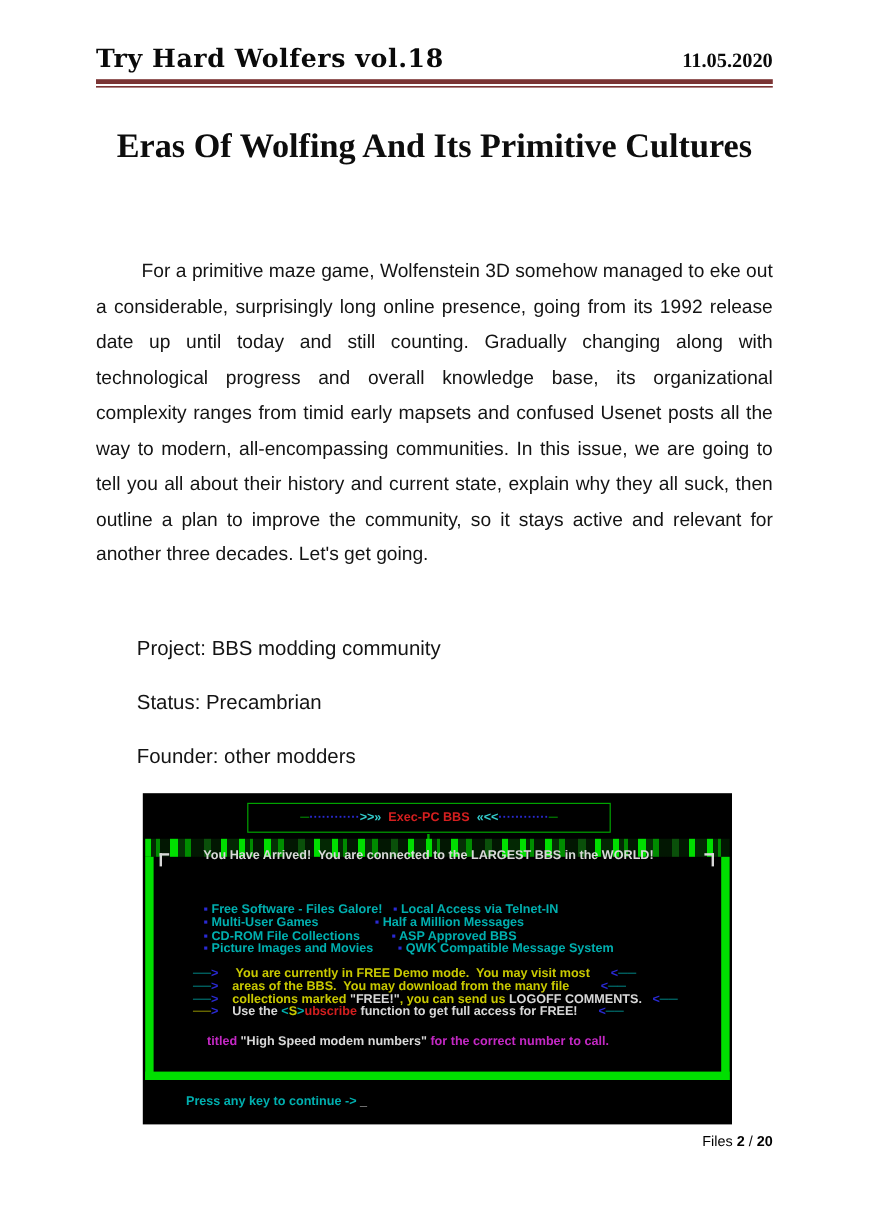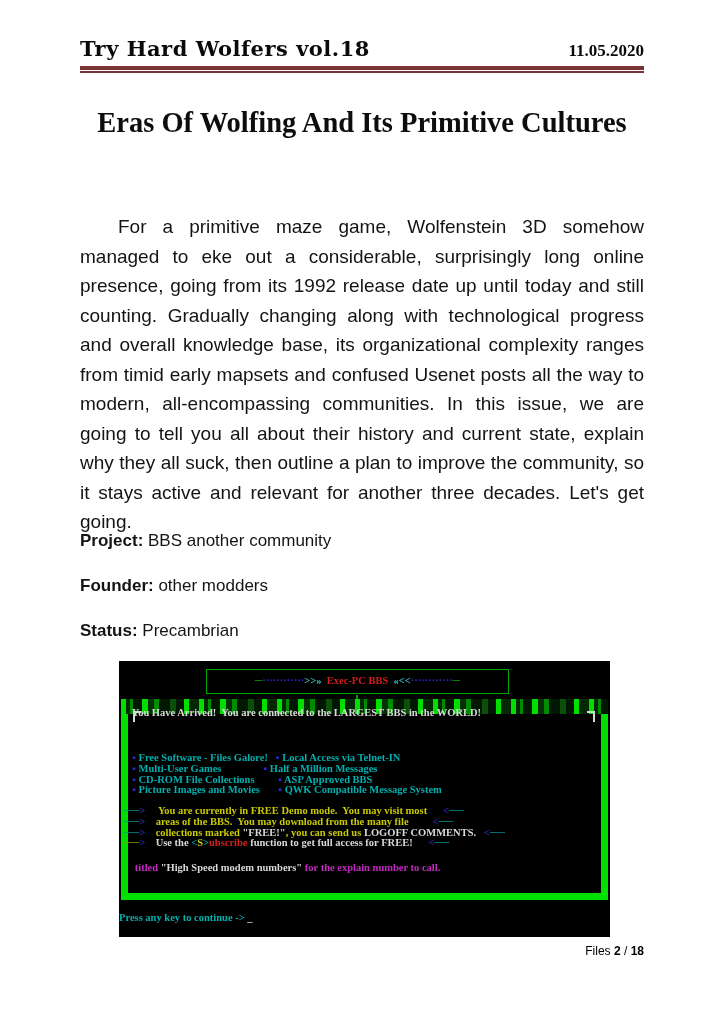--- a/index.html
+++ b/index.html
@@ -15,35 +15,35 @@
     font-size:21px; letter-spacing:0.5px; color:#0a0a0a; }
   .issue-date { font-family:"Liberation Serif", serif; font-weight:600;
     font-size:17px; color:#0a0a0a; }
   .header-rule { position:absolute; left:80px; right:80px; top:66px; height:7px;
     background:linear-gradient(to bottom, var(--rule) 0 4px, #ffffff 4px 5.5px, var(--rule) 5.5px 7px); }
 
   
   .article-title { position:absolute; left:80px; right:80px; top:100px;
     text-align:center; font-size:28.5px; font-weight:bold; line-height:46px; color:#0d0d0d; }
   .lead { position:absolute; left:80px; right:80px; top:212px;
-    font-size:19px; line-height:29.5px; text-align:justify; text-indent:38px; color:#141414; }
+    font-size:16px; line-height:29.5px; text-align:justify; text-indent:38px; color:#141414; }
   .fields { position:absolute; left:80px; top:531px; font-size:17px; color:#141414; }
   .field { margin-bottom:25px; }
-  .field b { font-weight:bold; }
+  .field b { font-weight:normal;margin-left:34px; }
 
   
   .term {
     position:absolute; left:119px; top:661px; width:491px; height:276px;
     background:var(--term_bg);
-    font-family:Liberation Serif, serif;
+    font-family:Liberation Sans, sans-serif;
     font-weight:bold; font-size:10.5px; line-height:10.75px;
   }
   .term * { box-sizing:border-box; }
   .tl { white-space:pre; }
-  .tsec { position:absolute; left:0; }
+  .tsec { position:absolute; left:0;padding-left:36px; }
   .titlebox { position:absolute; left:87px; top:8px; width:303px; height:25px;
     border:1px solid var(--box_green); display:flex; align-items:center;
     justify-content:center; overflow:hidden; }
   .connector { position:absolute; left:237px; top:34px; width:2px; height:5px; background:var(--box_green); }
   .band { position:absolute; left:2px; top:38px; width:487px; height:15px;
     background:repeating-linear-gradient(90deg,
       var(--green_bright) 0 5px, #032803 5px 9px, var(--band_mid) 9px 12px,
       #021702 12px 21px, var(--green_bright) 21px 27px, #053005 27px 33px,
       var(--band_mid) 33px 38px, #021702 38px 49px, #0a500a 49px 55px,
       #021702 55px 63px, var(--green_bright) 63px 68px, #032803 68px 78px); }
@@ -69,23 +69,23 @@
     <span class="masthead">Try Hard Wolfers vol.18</span>
     <span class="issue-date">11.05.2020</span>
   </div>
   <div class="header-rule"></div>
 
   <h1 class="article-title" style="margin:0;font-family:Liberation Serif, serif;">Eras Of Wolfing And Its Primitive Cultures</h1>
 
   <p class="lead" style="margin:0;">For a primitive maze game, Wolfenstein 3D somehow managed to eke out a considerable, surprisingly long online presence, going from its 1992 release date up until today and still counting. Gradually changing along with technological progress and overall knowledge base, its organizational complexity ranges from timid early mapsets and confused Usenet posts all the way to modern, all-encompassing communities. In this issue, we are going to tell you all about their history and current state, explain why they all suck, then outline a plan to improve the community, so it stays active and relevant for another three decades. Let's get going.</p>
 
   <div class="fields">
-    <div class="field"><b>Project:</b><span> BBS another community</span></div>
+    <div class="field"><b>Project:</b><span> BBS modding community</span></div>
+    <div class="field"><b>Status:</b><span> Precambrian</span></div>
     <div class="field"><b>Founder:</b><span> other modders</span></div>
-    <div class="field"><b>Status:</b><span> Precambrian</span></div>
   </div>
 
   <div class="term">
     <div class="titlebox">
         <div class="tl"><span style="color: var(--box_green);">─</span><span style="color: var(--blue);">············</span><span style="color: var(--cyan_bright);">&gt;&gt;»</span><span style="color: var(--white);">  </span><span style="color: var(--red);">Exec-PC BBS</span><span style="color: var(--white);">  </span><span style="color: var(--cyan_bright);">«&lt;&lt;</span><span style="color: var(--blue);">············</span><span style="color: var(--box_green);">─</span></div>
       </div>
     <div class="connector"></div>
     <div class="band"></div>
     <div class="vbar vbar-l"></div>
     <div class="vbar vbar-r"></div>
@@ -102,24 +102,24 @@
         <div class="tl"><span style="color: var(--white);">     </span><span style="color: var(--blue);">▪</span><span style="color: var(--white);"> </span><span style="color: var(--cyan);">CD-ROM File Collections</span><span style="color: var(--white);">         </span><span style="color: var(--blue);">▪</span><span style="color: var(--white);"> </span><span style="color: var(--cyan);">ASP Approved BBS</span></div>
         <div class="tl"><span style="color: var(--white);">     </span><span style="color: var(--blue);">▪</span><span style="color: var(--white);"> </span><span style="color: var(--cyan);">Picture Images and Movies</span><span style="color: var(--white);">       </span><span style="color: var(--blue);">▪</span><span style="color: var(--white);"> </span><span style="color: var(--cyan);">QWK Compatible Message System</span></div>
       </div>
     <div id="t-demo" class="tsec">
         <div class="tl"><span style="color: var(--white);">  </span><span style="color: var(--teal);">──</span><span style="color: var(--blue);">&gt;</span><span style="color: var(--white);">     </span><span style="color: var(--yellow);">You are currently in FREE Demo mode.  You may visit most</span><span style="color: var(--white);">      </span><span style="color: var(--blue);">&lt;</span><span style="color: var(--teal);">──</span></div>
         <div class="tl"><span style="color: var(--white);">  </span><span style="color: var(--teal);">──</span><span style="color: var(--blue);">&gt;</span><span style="color: var(--white);">    </span><span style="color: var(--yellow);">areas of the BBS.  You may download from the many file</span><span style="color: var(--white);">         </span><span style="color: var(--blue);">&lt;</span><span style="color: var(--teal);">──</span></div>
         <div class="tl"><span style="color: var(--white);">  </span><span style="color: var(--teal);">──</span><span style="color: var(--blue);">&gt;</span><span style="color: var(--white);">    </span><span style="color: var(--yellow);">collections marked </span><span style="color: var(--white);">"FREE!"</span><span style="color: var(--yellow);">, you can send us </span><span style="color: var(--white);">LOGOFF COMMENTS.</span><span style="color: var(--white);">   </span><span style="color: var(--blue);">&lt;</span><span style="color: var(--teal);">──</span></div>
         <div class="tl"><span style="color: var(--white);">  </span><span style="color: var(--olive);">──</span><span style="color: var(--blue);">&gt;</span><span style="color: var(--white);">    </span><span style="color: var(--white);">Use the </span><span style="color: var(--cyan);">&lt;</span><span style="color: var(--yellow);">S</span><span style="color: var(--cyan);">&gt;</span><span style="color: var(--red);">ubscribe</span><span style="color: var(--white);"> function to get full access for FREE!</span><span style="color: var(--white);">      </span><span style="color: var(--blue);">&lt;</span><span style="color: var(--teal);">──</span></div>
       </div>
     <div id="t-modem" class="tsec">
-        <div class="tl"><span style="color: var(--white);">      </span><span style="color: var(--magenta);">titled </span><span style="color: var(--white);">"High Speed modem numbers"</span><span style="color: var(--magenta);"> for the explain number to call.</span></div>
+        <div class="tl"><span style="color: var(--white);">      </span><span style="color: var(--magenta);">titled </span><span style="color: var(--white);">"High Speed modem numbers"</span><span style="color: var(--magenta);"> for the correct number to call.</span></div>
       </div>
     <div id="t-prompt" class="tsec">
         <div class="tl"><span style="color: var(--cyan);">Press any key to continue -&gt; </span><span style="color: var(--white);">_</span></div>
       </div>
   </div>
 
   <div class="footer">
-    <span>Files </span><b>2</b><span> / </span><b>18</b>
+    <span>Files </span><b>2</b><span> / </span><b>20</b>
   </div>
 
 </div>
 
 </body></html>

